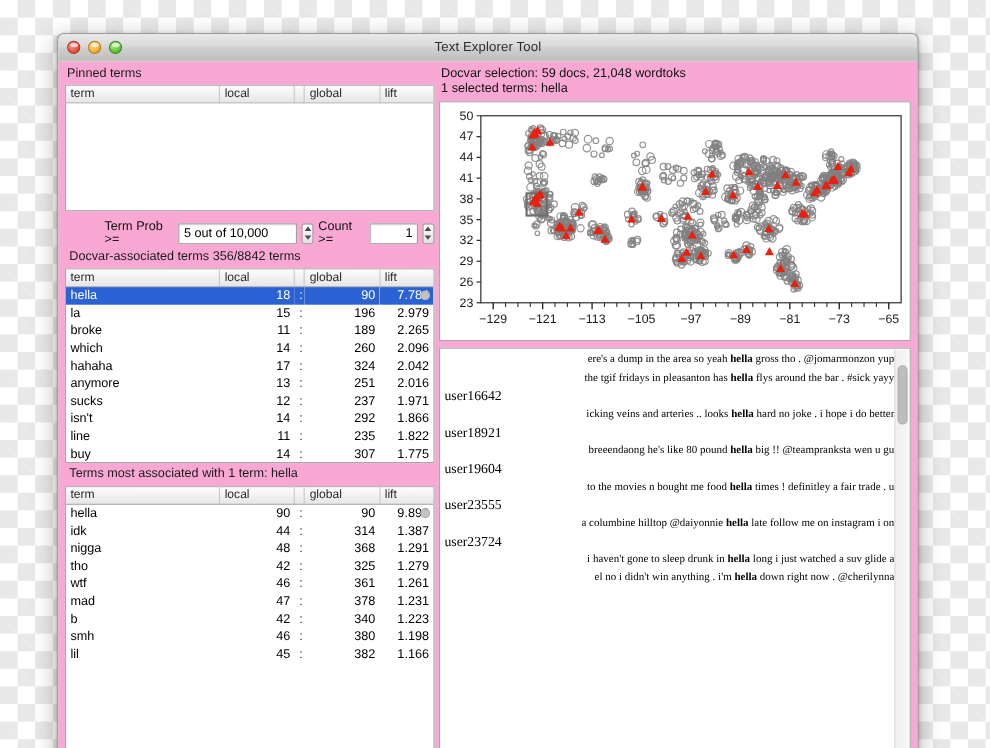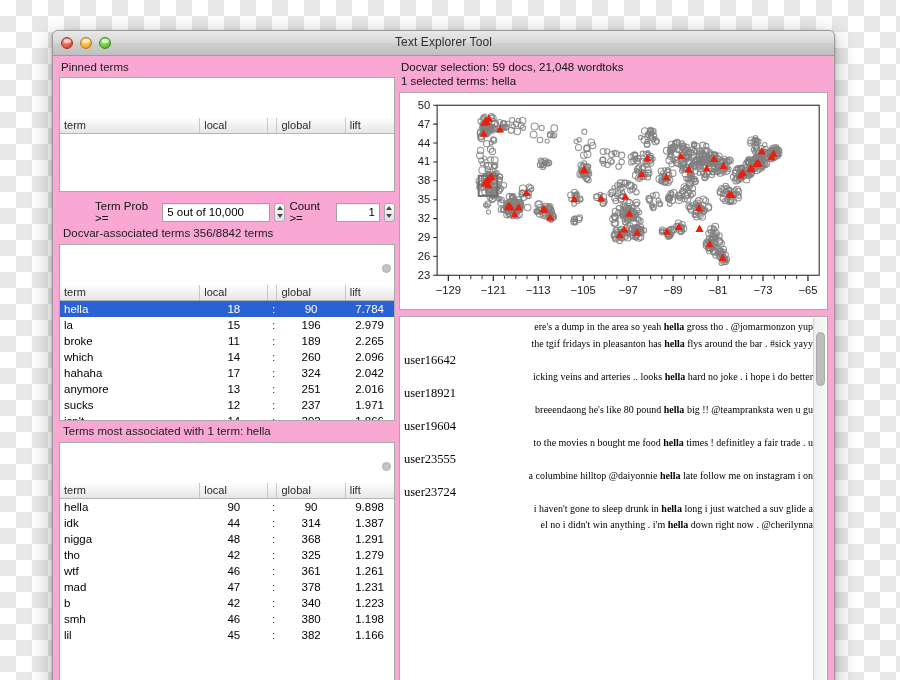--- a/index.html
+++ b/index.html
@@ -53,31 +53,31 @@
   .l-min    { background: radial-gradient(circle at 35% 30%, #ffe08a, #f0a92c 70%, #c1791a); border:1px solid #bb7b17; }
   .l-max    { background: radial-gradient(circle at 35% 30%, #b9ef8a, #57bf31 70%, #3e8f22); border:1px solid #3f8c22; }
 
   #body-area { position: absolute; left:0; top:25px; right:0; bottom:0; background:#f9a8d4; }
 
   
   #left-pane { position:absolute; left:6px; top:4px; width:336px; bottom:4px; }
   .section-label { font-size: 11.5px; color:#1b1b1b; padding: 1px 0 2px 2px; }
 
   .tablebox { background:#fff; border:1px solid #a9a9a9; position:relative; overflow:hidden; }
-  table.tt { width:100%; border-collapse:collapse; font-size:11.5px; color:#000; table-layout:fixed;margin-top:40px; }
+  table.tt { width:100%; border-collapse:collapse; font-size:11.5px; color:#000; table-layout:fixed; }
   table.tt thead th {
     background: linear-gradient(to bottom, #fdfdfd, #e6e6e6);
     border-bottom: 1px solid #b5b5b5;
     border-right: 1px solid #c7c7c7;
     font-weight: normal; text-align: left;
     padding: 1px 0 1px 4px; height: 15px; font-size: 11px; color:#2a2a2a;
   }
   table.tt thead th.c-last { border-right: none; }
   table.tt tbody td { padding: 0 4px; height: 16px; line-height: 16px; white-space: nowrap; overflow:hidden; }
-  td.n { text-align: center; padding-right: 10px; }
+  td.n { text-align: right; padding-right: 10px; }
   td.sep { text-align: center; padding: 0; width: 8px; color:#333; }
   tr.sel td { background: #2a62d4; color: #fff; }
   .col-term { width: 43%; }
   .col-local { width: 21%; }
   .col-sep { width: 9px; }
   .col-global { width: 21%; }
   .col-lift { width: 15%; }
   .scrolldot {
     position:absolute; right:3px; width:9px; height:9px; border-radius:50%;
     background:#c3c3c3; border:1px solid #b0b0b0;

